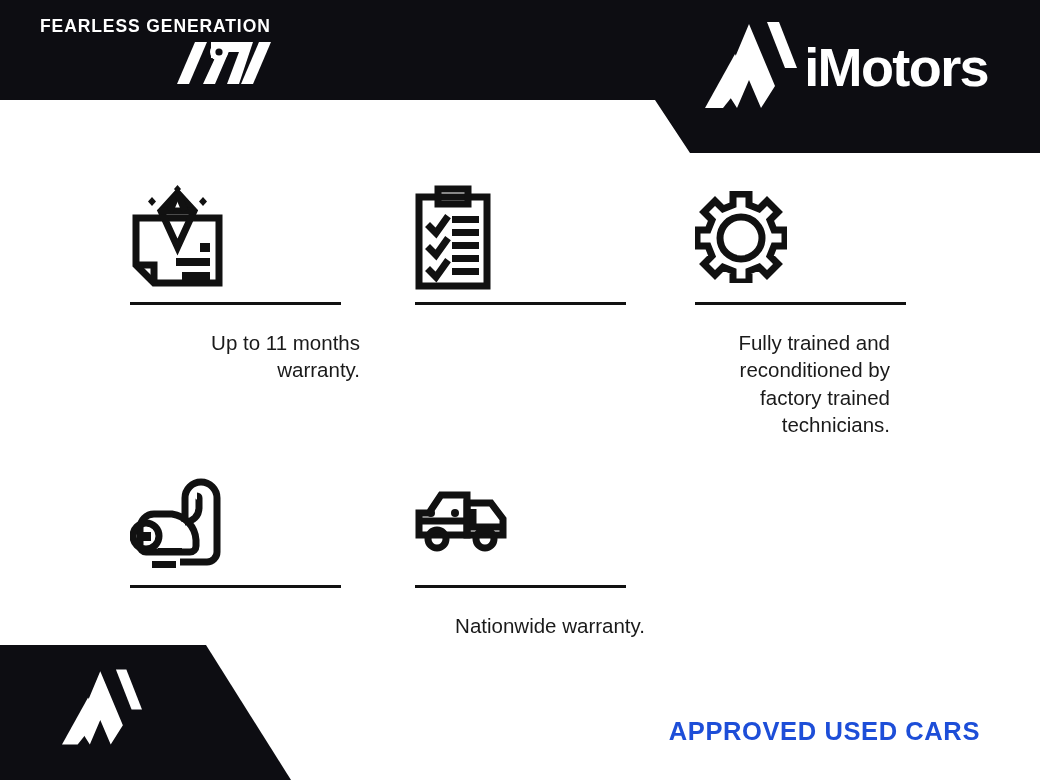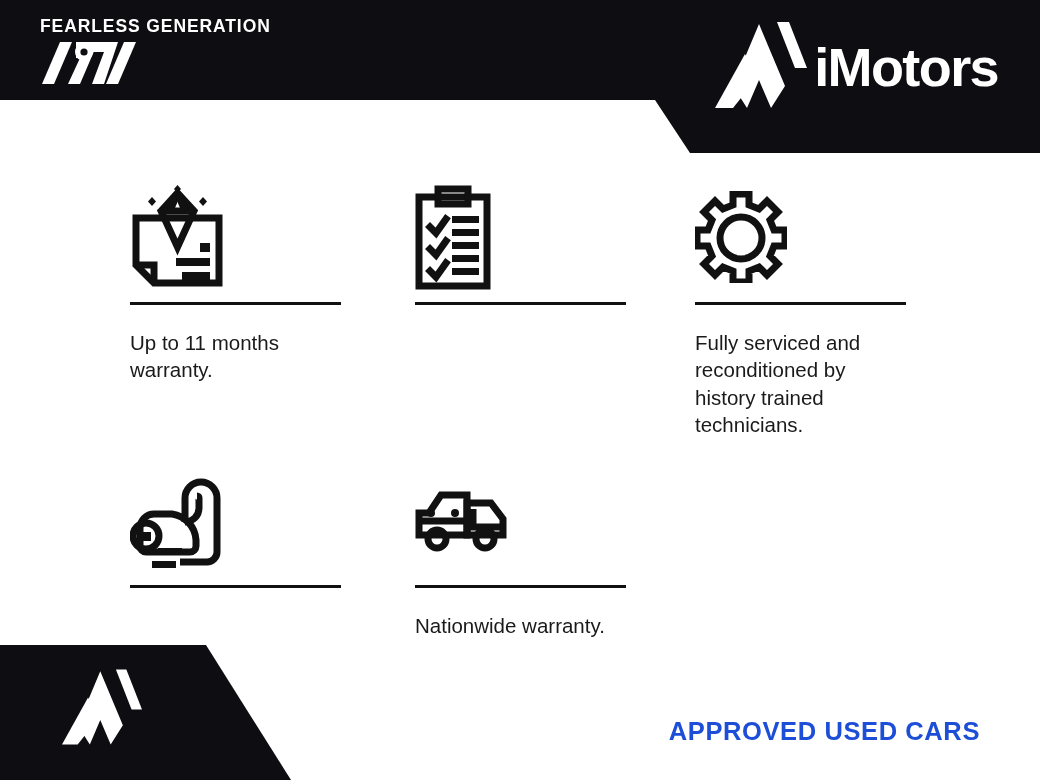--- a/index.html
+++ b/index.html
@@ -16,20 +16,21 @@
     background: #ffffff;
     position: relative;
   }
 
   .page {
     position: relative;
     width: 1040px;
     height: 780px;
     background: #ffffff;
     overflow: hidden;
+    text-align: right;
   }
 
   
   .header {
     position: absolute;
     top: 0; left: 0;
     width: 1040px;
     height: 155px;
     background: #0d0d12;
     clip-path: polygon(0 0, 1040px 0, 1040px 153px, 690px 153px, 655px 100px, 0 100px);
@@ -53,21 +54,21 @@
   }
 
   .year-logo {
     margin-top: 6px;
     display: block;
   }
 
   .header-right {
     position: absolute;
     top: 22px;
-    right: 42px;
+    right: 52px;
     display: flex;
     align-items: center;
     gap: 7px;
     z-index: 3;
   }
 
   .brand-mark { display: block; }
 
   .brand-name {
     color: #ffffff;
@@ -250,21 +251,21 @@
           <g fill="none" stroke="#111111" stroke-width="7" stroke-linejoin="miter">
             <path d="M38,3 L54,3 L54,14 L64,18 L72,10 L83,21 L75,29 L79,39 L90,39 L90,55
                      L79,55 L75,65 L83,73 L72,84 L64,76 L54,80 L54,91 L38,91 L38,80
                      L28,76 L20,84 L9,73 L17,65 L13,55 L2,55 L2,39 L13,39 L17,29
                      L9,21 L20,10 L28,18 L38,14 Z"></path>
             <circle cx="46" cy="47" r="21"></circle>
           </g>
         </svg>
       </div>
       <hr class="feature-divider">
-      <div class="feature-text">Fully serviced and reconditioned by history trained technicians.</div>
+      <div class="feature-text">Fully trained and reconditioned by factory trained technicians.</div>
     </div>
 
     <div class="feature row2">
       <div class="feature-icon">
         <svg width="92" height="100" viewBox="0 0 92 100" aria-hidden="true">
           <g fill="none" stroke="#111111" stroke-width="7" stroke-linejoin="round">
 
             <path d="M55,52 L55,28 A16,16 0 0 1 71,12 A16,16 0 0 1 87,28 L87,82
                      A10,10 0 0 1 77,92 L50,92"></path>
             <path d="M55,52 A14,14 0 0 0 69,38 L69,28 A2,2 0 0 0 67,26"></path>

